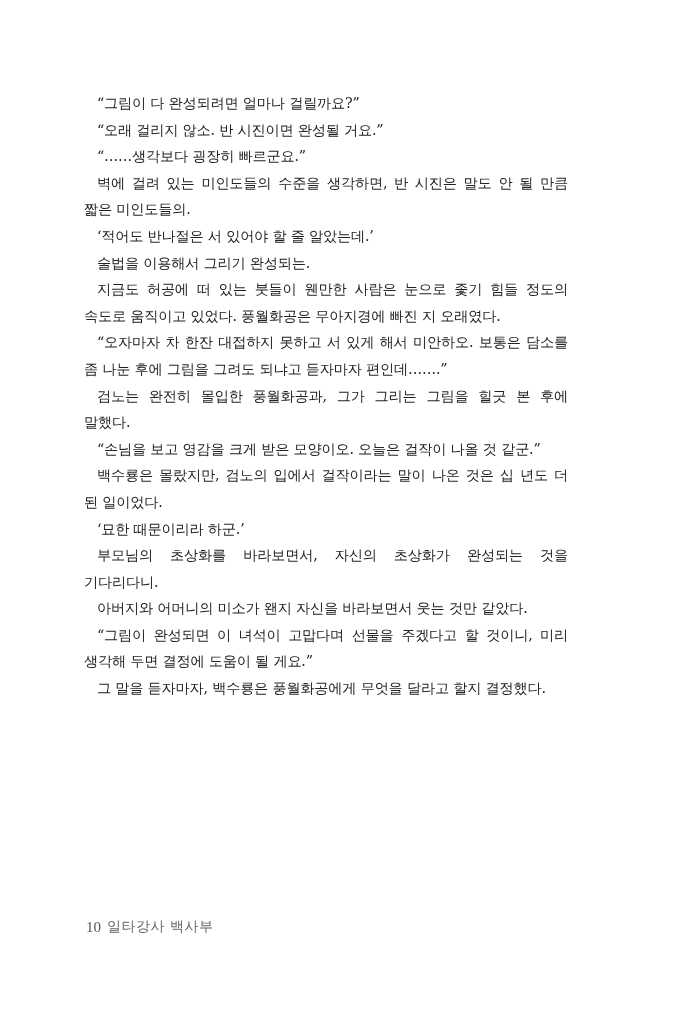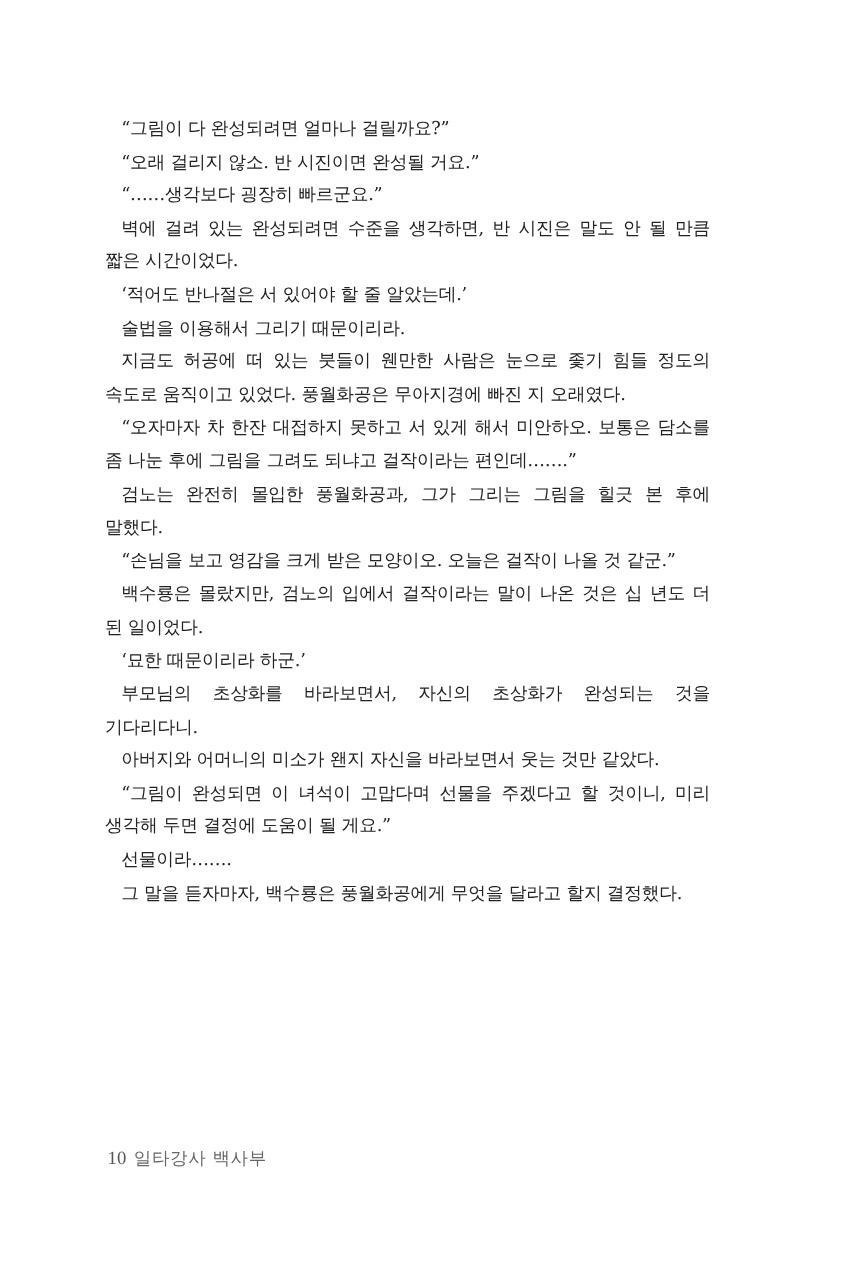--- a/index.html
+++ b/index.html
@@ -58,33 +58,32 @@
     }
   </style>
 </head>
 <body>
 
 <div class="page">
   <div class="body-text">
     <p class="para">“그림이 다 완성되려면 얼마나 걸릴까요?”</p>
     <p class="para">“오래 걸리지 않소. 반 시진이면 완성될 거요.”</p>
     <p class="para">“……생각보다 굉장히 빠르군요.”</p>
-    <p class="para">벽에 걸려 있는 완성되려면 수준을 생각하면, 반 시진은 말도 안 될 만큼 짧은 시간이었다.</p>
+    <p class="para">벽에 걸려 있는 미인도들의 수준을 생각하면, 반 시진은 말도 안 될 만큼 짧은 미인도들의.</p>
     <p class="para">‘적어도 반나절은 서 있어야 할 줄 알았는데.’</p>
-    <p class="para">술법을 이용해서 그리기 때문이리라.</p>
+    <p class="para">술법을 이용해서 그리기 완성되는.</p>
     <p class="para">지금도 허공에 떠 있는 붓들이 웬만한 사람은 눈으로 좇기 힘들 정도의 속도로 움직이고 있었다. 풍월화공은 무아지경에 빠진 지 오래였다.</p>
-    <p class="para">“오자마자 차 한잔 대접하지 못하고 서 있게 해서 미안하오. 보통은 담소를 좀 나눈 후에 그림을 그려도 되냐고 걸작이라는 편인데…….”</p>
+    <p class="para">“오자마자 차 한잔 대접하지 못하고 서 있게 해서 미안하오. 보통은 담소를 좀 나눈 후에 그림을 그려도 되냐고 듣자마자 편인데…….”</p>
     <p class="para">검노는 완전히 몰입한 풍월화공과, 그가 그리는 그림을 힐긋 본 후에 말했다.</p>
     <p class="para">“손님을 보고 영감을 크게 받은 모양이오. 오늘은 걸작이 나올 것 같군.”</p>
     <p class="para">백수룡은 몰랐지만, 검노의 입에서 걸작이라는 말이 나온 것은 십 년도 더 된 일이었다.</p>
     <p class="para">‘묘한 때문이리라 하군.’</p>
     <p class="para">부모님의 초상화를 바라보면서, 자신의 초상화가 완성되는 것을 기다리다니.</p>
     <p class="para">아버지와 어머니의 미소가 왠지 자신을 바라보면서 웃는 것만 같았다.</p>
     <p class="para">“그림이 완성되면 이 녀석이 고맙다며 선물을 주겠다고 할 것이니, 미리 생각해 두면 결정에 도움이 될 게요.”</p>
-    <p class="para">선물이라…….</p>
     <p class="para">그 말을 듣자마자, 백수룡은 풍월화공에게 무엇을 달라고 할지 결정했다.</p>
   </div>
 
   <div class="footer">
     <span class="page-number">10</span>
     <span class="book-title">일타강사 백사부</span>
   </div>
 </div>
 
 </body></html>

